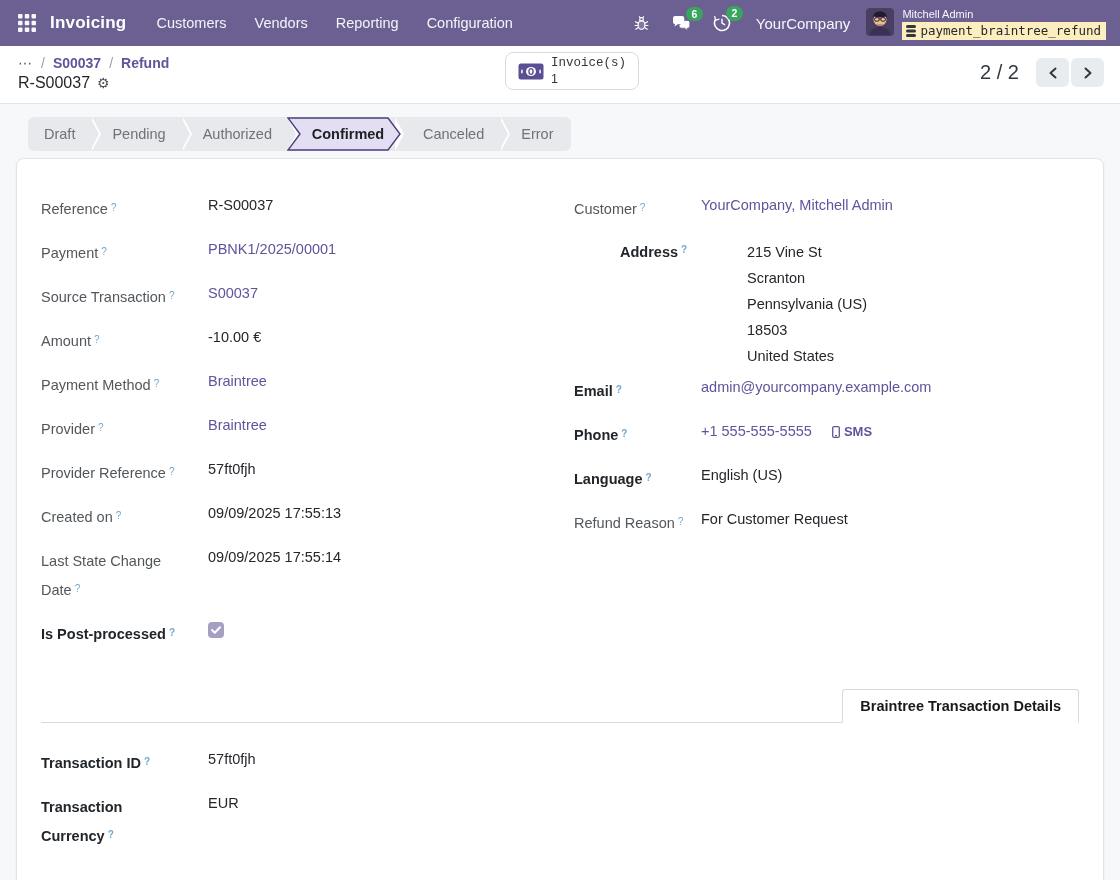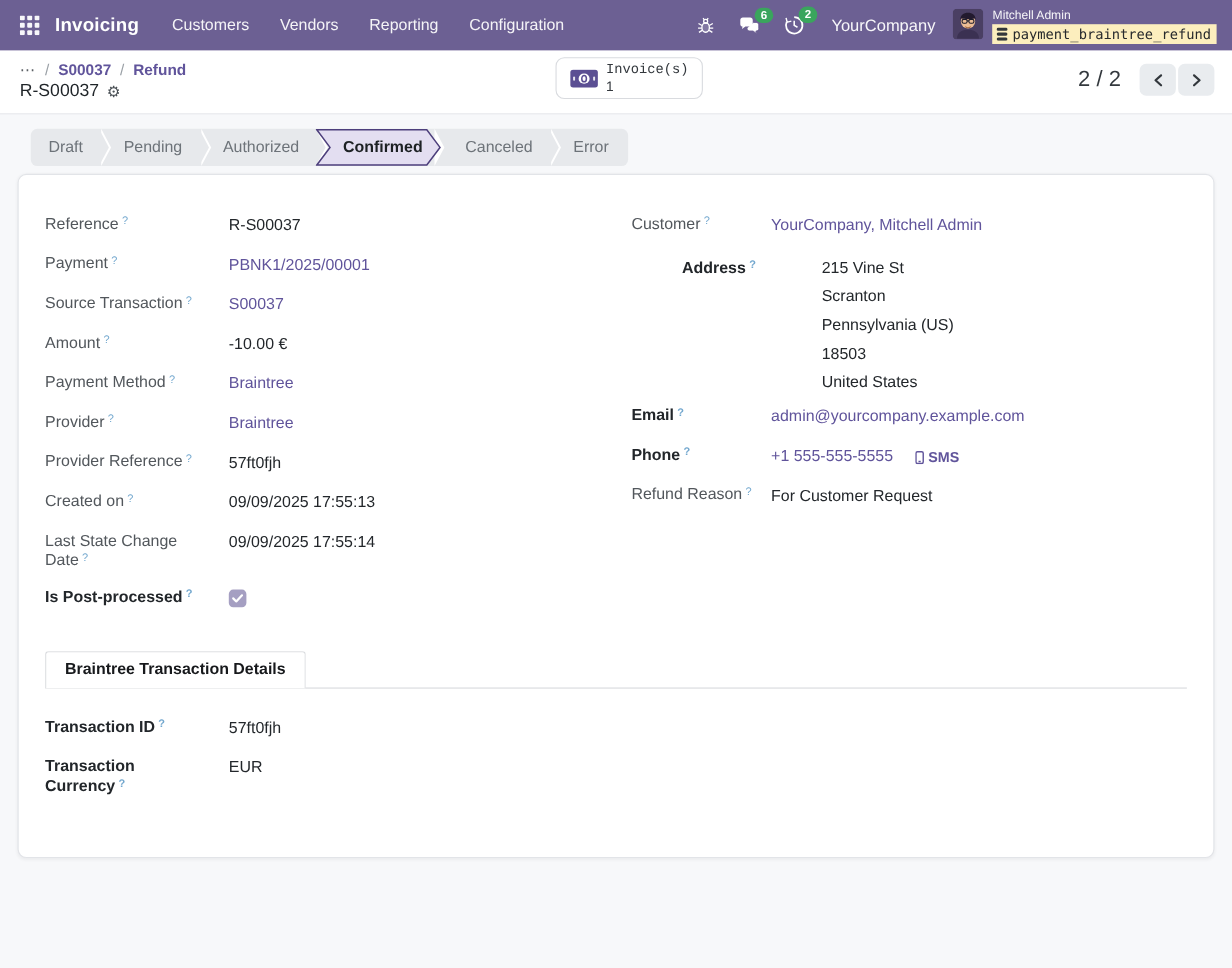--- a/index.html
+++ b/index.html
@@ -86,39 +86,39 @@
   .step.active svg { position:absolute; left:0; top:0; z-index:1; }
   .step.active span { position:relative; z-index:2; font-weight:700; color:#1d2124; }
   
   .sheet {
     margin:0 16px; background:#fff; border:1px solid #e2e4e8; border-radius:8px;
     box-shadow:0 1px 3px rgba(0,0,0,.05);
     padding:36px 24px 40px; min-height:575px;
   }
   .form-grid { display:grid; grid-template-columns:1fr 1fr; column-gap:28px; }
   .frow { display:flex; margin-bottom:15px; align-items:flex-start; }
-  .flabel { flex:none; width:167px; padding-right:10px; font-size:14.5px; color:#52575c; line-height:18px; }
+  .flabel { flex:none; width:167px; padding-right:10px; font-size:14.5px; color:#52575c; line-height:29px; }
   .col-right .flabel { width:127px; }
   .flabel.bold { font-weight:700; color:#22262a; }
   .fvalue { font-size:14.5px; color:#23272b; line-height:21px; }
   .fvalue.link { color:#60549b; cursor:pointer; }
   .addr-line { font-size:14.5px; color:#23272b; line-height:26px; }
   .q {
     color:#72a7ce; font-size:10px; vertical-align:top; position:relative; top:-2px;
     margin-left:3px; cursor:default;
   }
   .phone-row { display:flex; align-items:center; gap:20px; }
   .sms-btn { display:flex; align-items:center; gap:4px; color:#60549b; font-weight:700; font-size:13px; cursor:pointer; }
   .o-checkbox {
     width:16px; height:16px; background:#a59fc2; border-radius:4px;
     display:flex; align-items:center; justify-content:center; margin-top:2px; cursor:pointer;
   }
   
   .notebook { margin-top:24px; }
-  .tabs-header { border-bottom:1px solid #d8dadd; }
+  .tabs-header { border-bottom:1px solid #d8dadd;text-align:right; }
   .tab {
     display:inline-block; padding:8px 17px; background:#fff; position:relative; top:1px;
     border:1px solid #d8dadd; border-bottom:1px solid #fff; border-radius:3px 3px 0 0;
     font-size:14.5px; font-weight:700; color:#17191c; cursor:pointer;
   }
   .tab-content { padding-top:26px; }
 </style>
 </head>
 <body>
 
@@ -341,20 +341,24 @@
           <div class="sms-btn">
             <svg width="8" height="12" viewBox="0 0 8 12" fill="none" stroke="#60549b" stroke-width="1.3">
                 <rect x="0.7" y="0.7" width="6.6" height="10.6" rx="1.4"></rect>
                 <path d="M3 9.6 H5"></path>
               </svg>
             <span>SMS</span>
           </div>
         </div>
       </div>
       <div class="frow">
+        <div class="flabel bold"><span>Language</span><sup class="q">?</sup></div>
+        <div class="fvalue">English (US)</div>
+      </div>
+      <div class="frow">
         <div class="flabel"><span>Refund Reason</span><sup class="q">?</sup></div>
         <div class="fvalue">For Customer Request</div>
       </div>
     </div>
   </div>
 
   <div class="notebook">
     <div class="tabs-header">
       <div class="tab">Braintree Transaction Details</div>
     </div>

